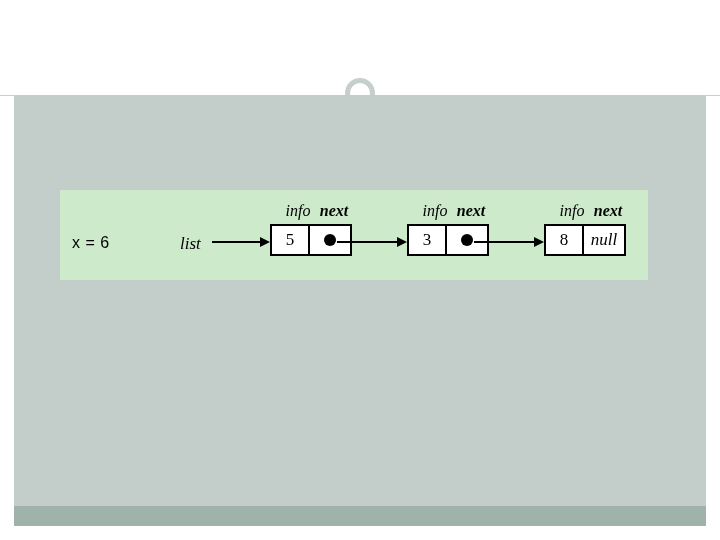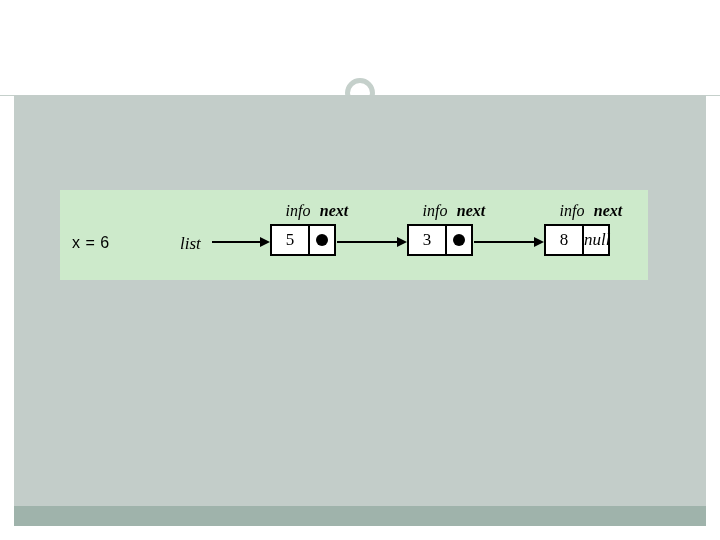--- a/index.html
+++ b/index.html
@@ -108,21 +108,21 @@
     position: absolute;
     top: 0;
     height: 32px;
     border: 2px solid #000;
     background: #fff;
     text-align: center;
     line-height: 28px;
     font-size: 17px;
   }
   .cell.info { width: 40px; left: 0; }
-  .cell.next { width: 28px; left: 38px; border-left: 2px solid #000; }
+  .cell.next { width: 44px; left: 38px; border-left: 2px solid #000; }
   .lbl {
     position: absolute;
     top: -22px;
     font-style: italic;
     font-size: 16px;
     text-align: center;
   }
   .lbl.info { left: 8px; width: 40px; }
   .lbl.next { left: 42px; width: 44px; font-weight: bold; }
 

